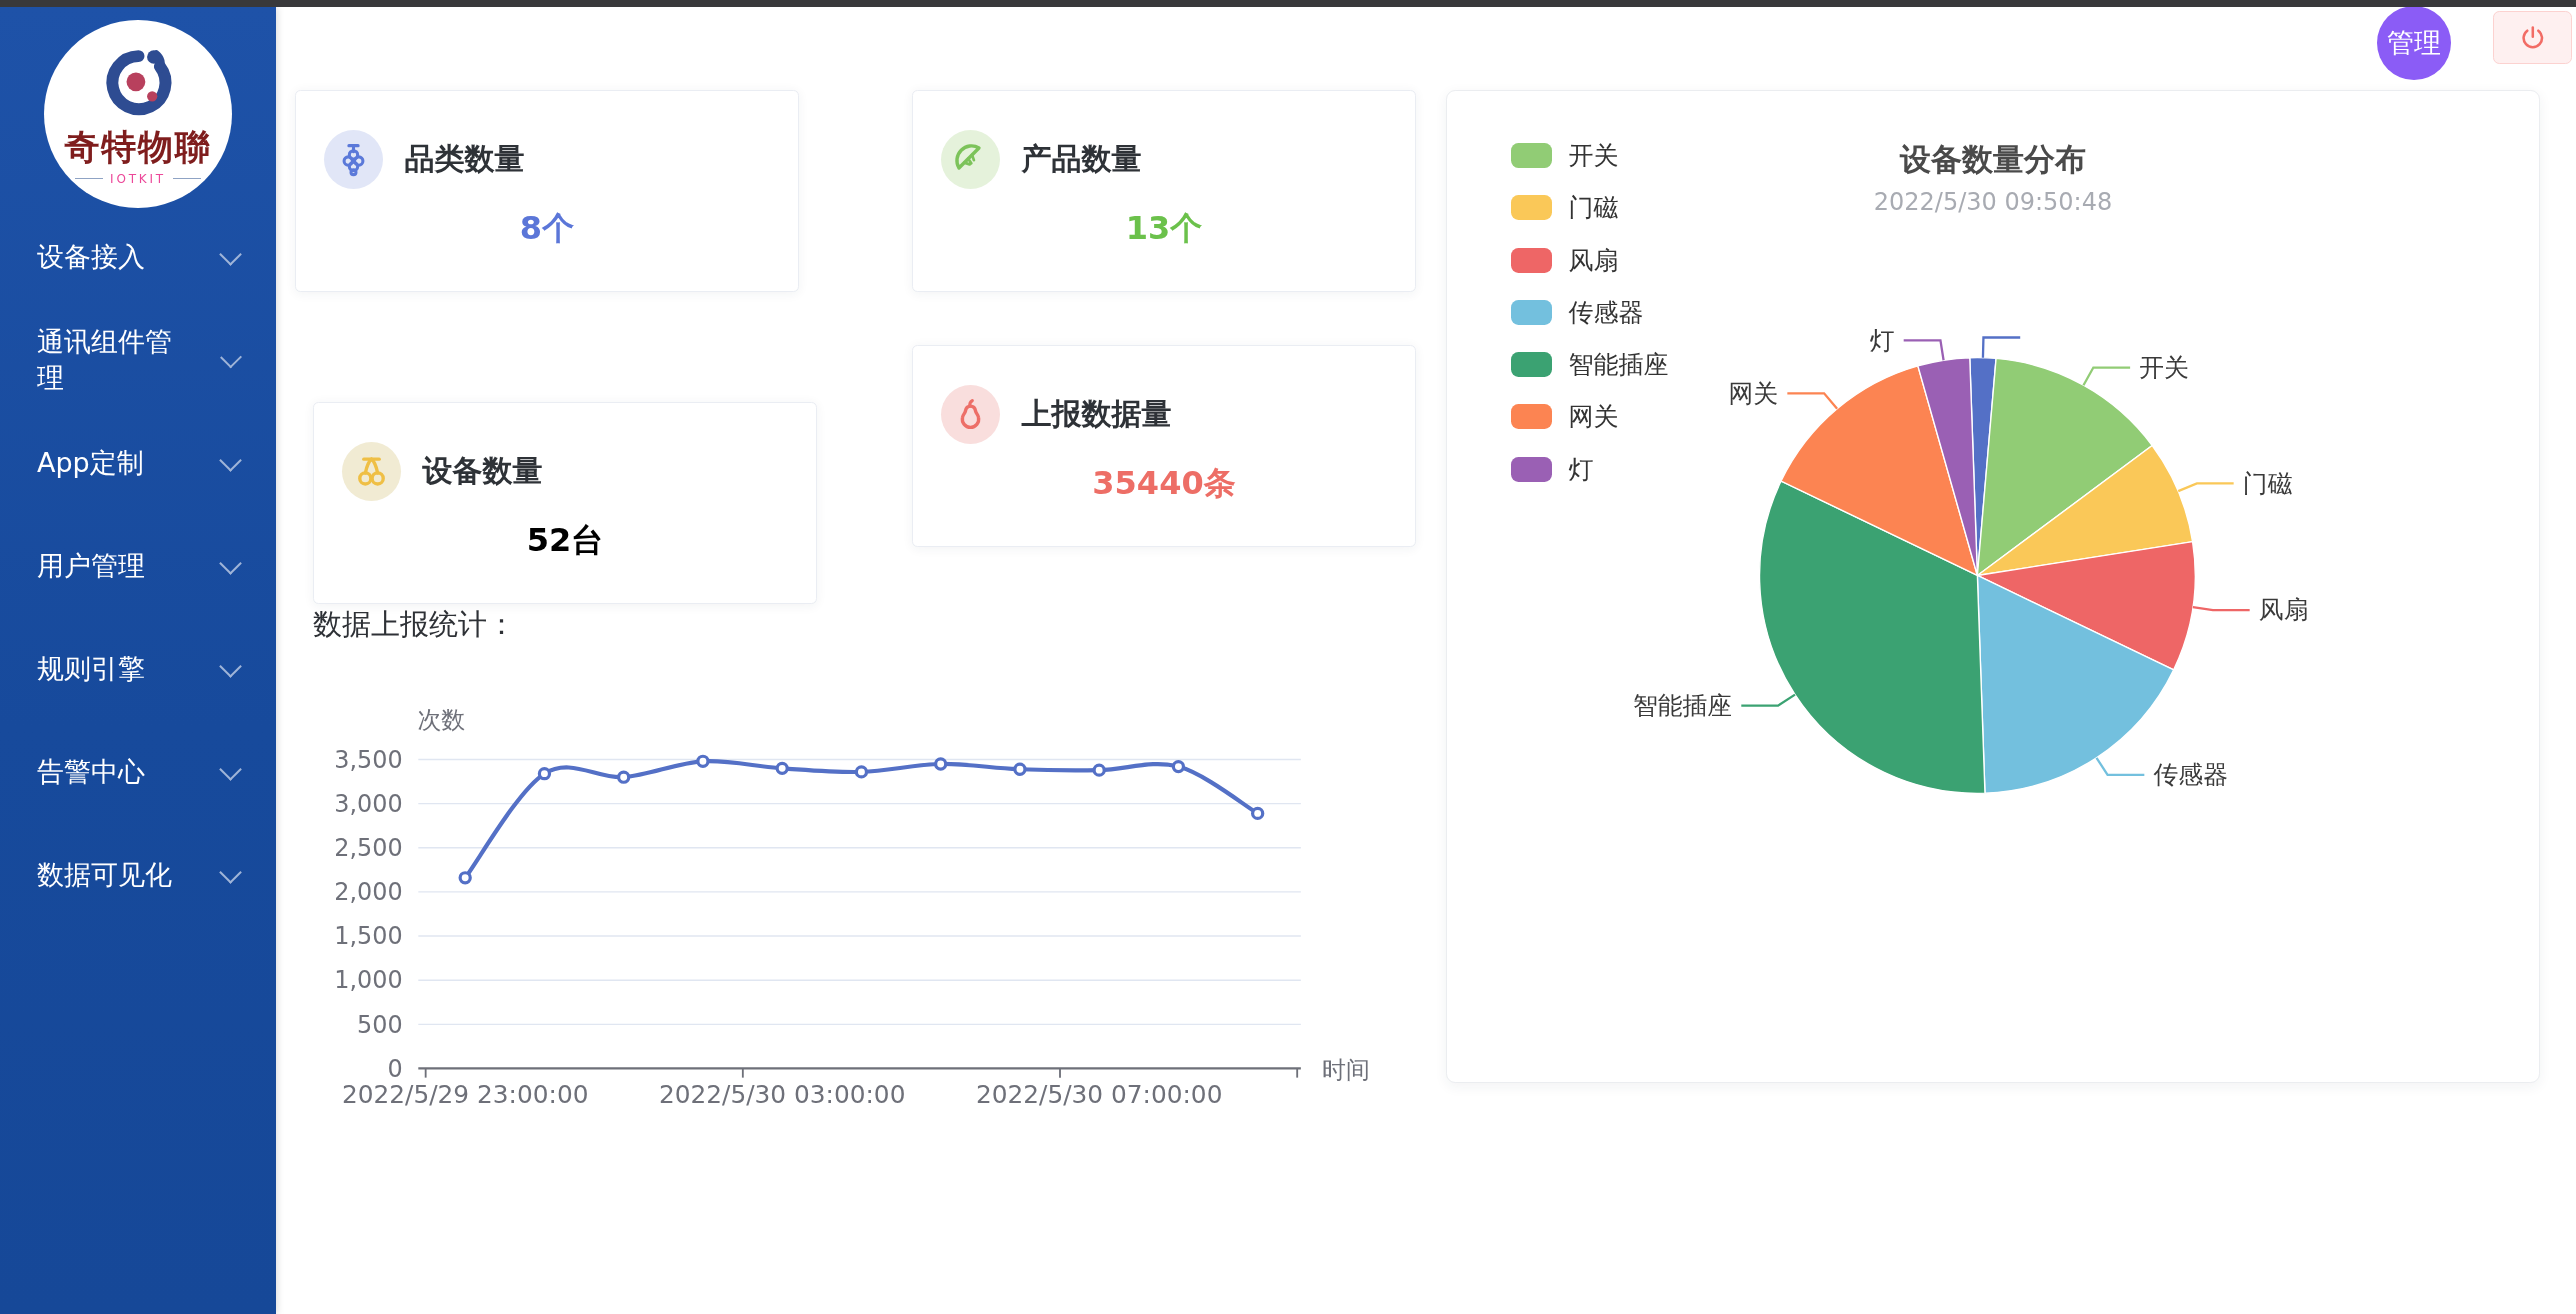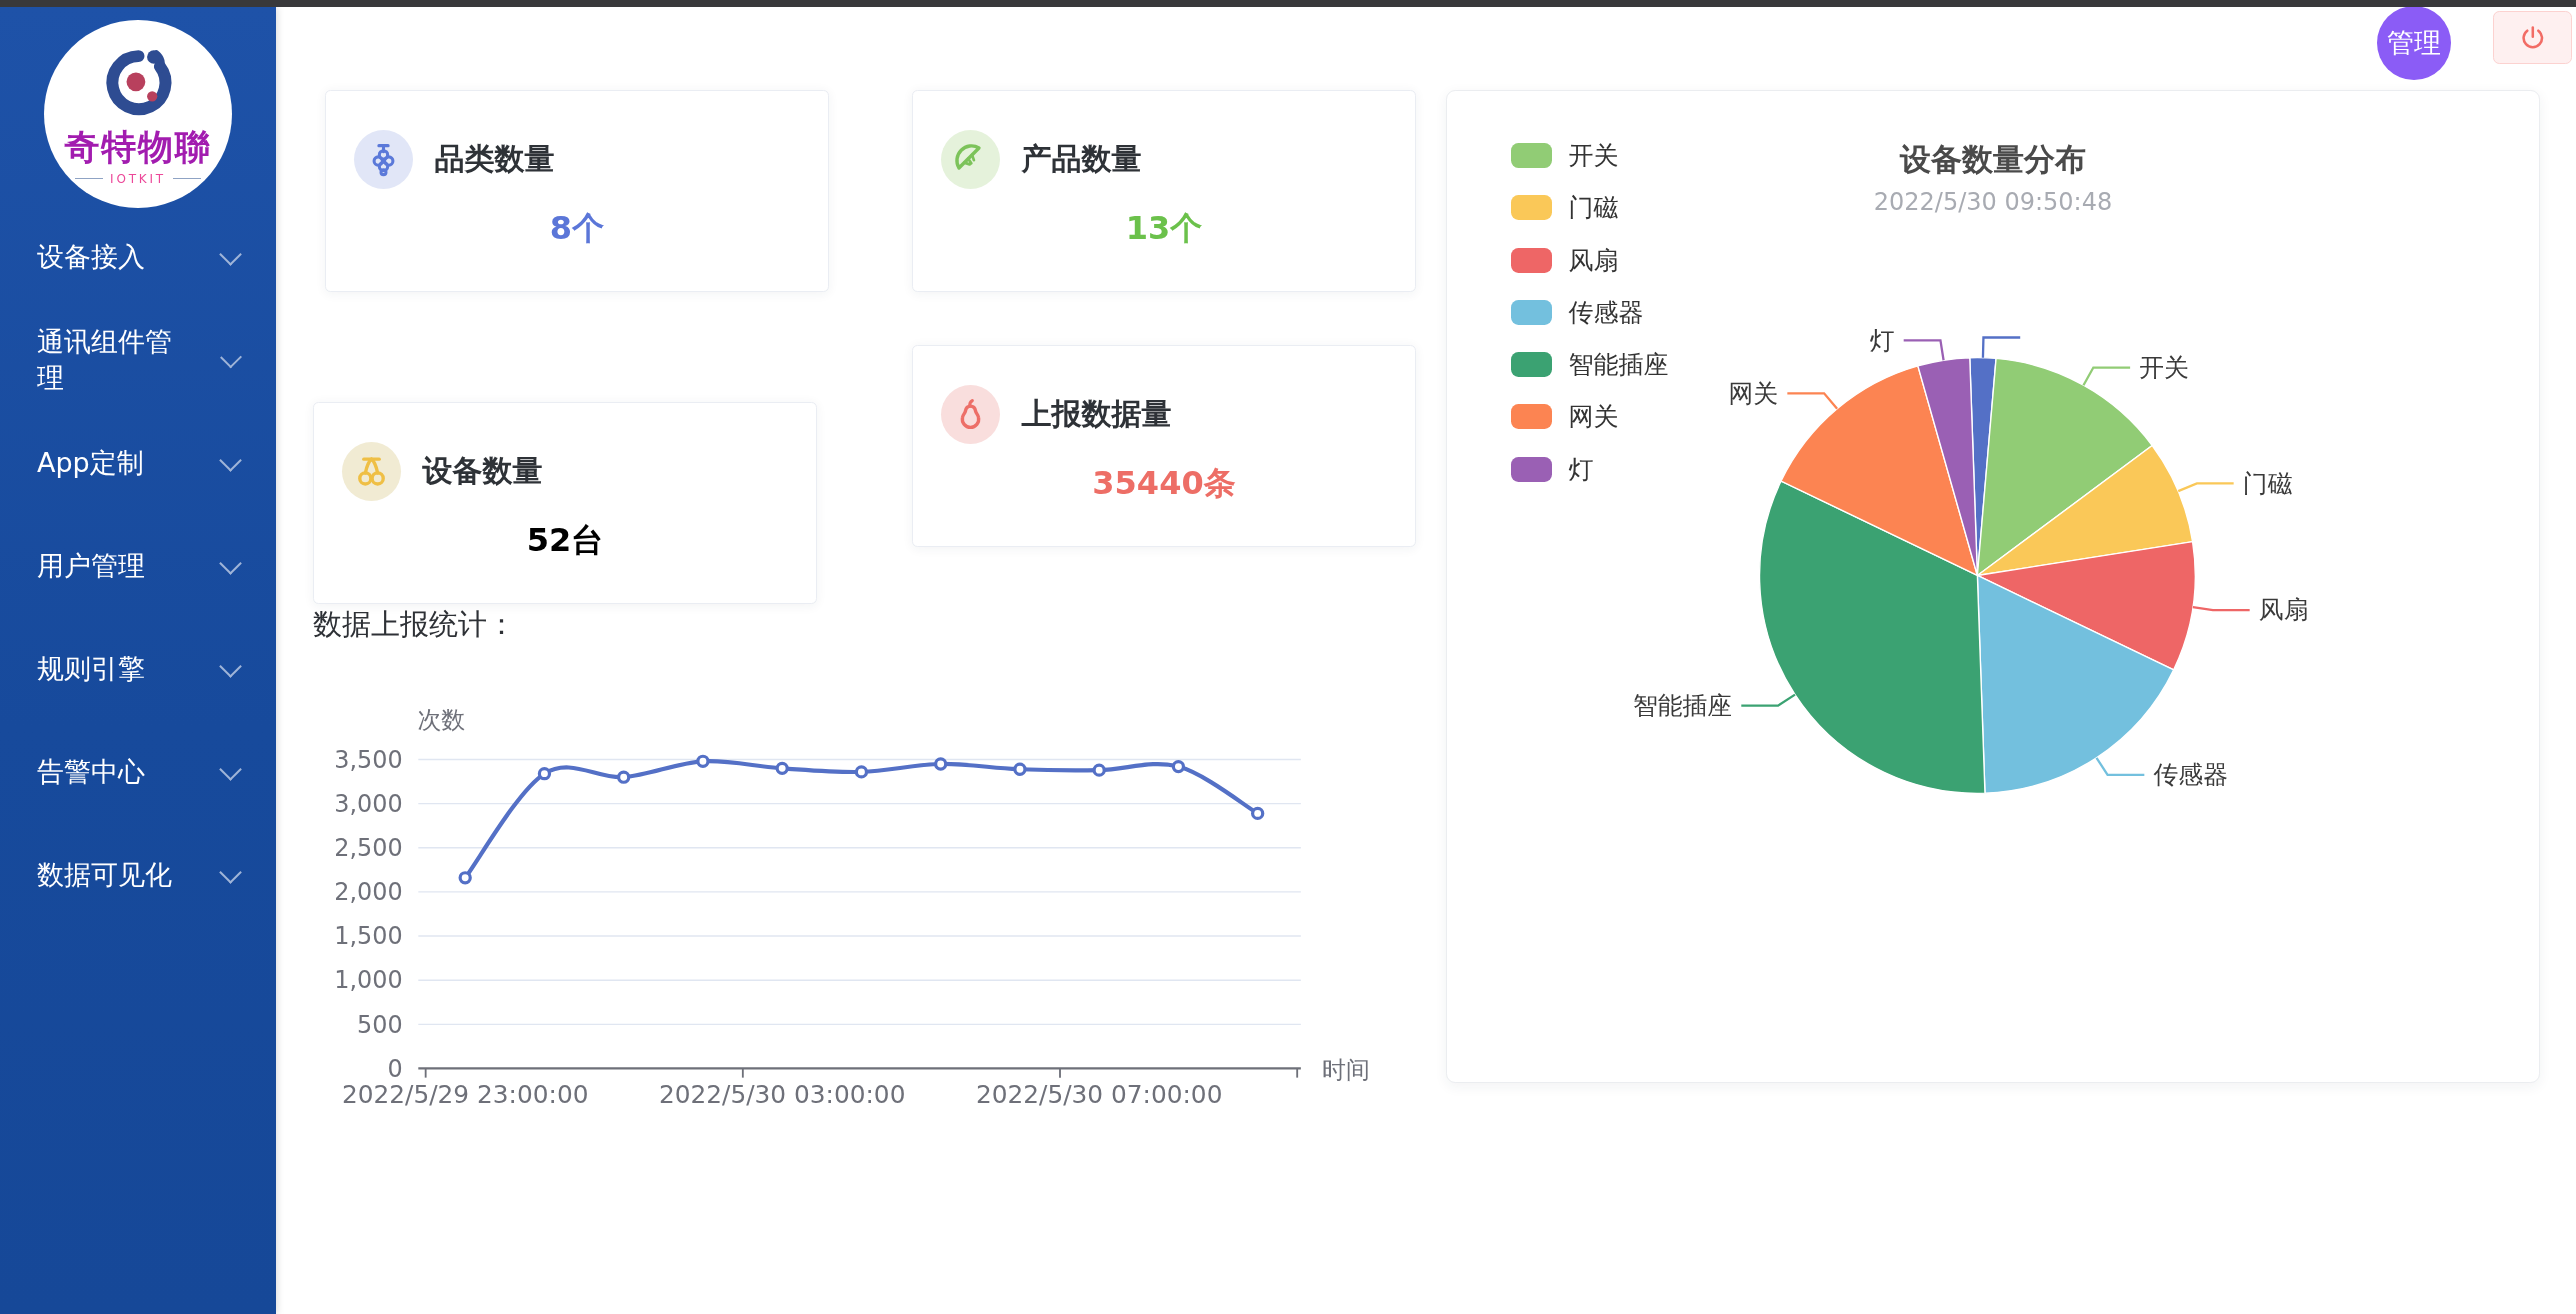--- a/index.html
+++ b/index.html
@@ -9,21 +9,21 @@
   
   .topstrip{position:absolute;left:0;top:0;width:2576px;height:7.4px;background:#39393b;z-index:50;}
 
   
   .sidebar{position:absolute;left:0;top:7.4px;width:276px;height:1307px;
     background:linear-gradient(180deg,#1e52a8 0%,#174a9c 55%,#164898 100%);
     box-shadow:1.8px 0 7.4px rgba(0,0,0,.15);}
   .logo-circle{position:absolute;left:44px;top:13px;width:188px;height:188px;border-radius:50%;
     background:#fff;display:flex;flex-direction:column;align-items:center;justify-content:center;}
   .logo-mark{width:77px;height:77px;margin-top:1.8px;}
-  .logo-title{font-size:35px;font-weight:bold;color:#a21caf;letter-spacing:1.8px;margin-top:1.8px;white-space:nowrap;}
+  .logo-title{font-size:35px;font-weight:bold;color:#7f1d1d;letter-spacing:1.8px;margin-top:1.8px;white-space:nowrap;}
   .logo-sub{display:flex;align-items:center;gap:7.4px;margin-top:1px;color:#ec4899;font-size:12px;letter-spacing:2.8px;font-weight:normal;}
   .logo-sub:before,.logo-sub:after{content:"";display:block;width:27.6px;height:0;border-top:1.4px solid #8fa3c4;}
 
   .menu{position:absolute;top:226px;left:0;right:0;list-style:none;margin:0;padding:0;}
   .menu li{height:48px;margin-bottom:55px;display:flex;align-items:center;justify-content:space-between;
     padding:0 40px 0 37px;font-size:27px;color:#ffffff;cursor:pointer;gap:33px;}
   .chev{width:13.8px;height:13.8px;border-right:2.3px solid #9fb4d8;border-bottom:2.3px solid #9fb4d8;
     transform:rotate(45deg) translateY(-3.7px);}
 
   
@@ -110,21 +110,21 @@
 
   <div class="avatar">管理</div>
   <button class="logout">
     <svg viewBox="0 0 24 24">
       <path d="M12 3v8" fill="none" stroke="currentColor" stroke-width="2.2" stroke-linecap="round"></path>
       <path d="M7.2 5.8a8 8 0 1 0 9.6 0" fill="none" stroke="currentColor" stroke-width="2.2" stroke-linecap="round"></path>
     </svg>
   </button>
 
   <div id="stat-cards">
-      <div class="card" style="left: 325px; top: 90px;">
+      <div class="card" style="left: 295px; top: 90px;">
         <div class="head">
           <div class="icon-circle" style="background:#e1e6f7;color:#5b79d9">
             <svg viewBox="0 0 24 24">
               <path d="M12 3v4M9 3h6" fill="none" stroke="currentColor" stroke-width="2" stroke-linecap="round"></path>
               <circle cx="12" cy="9" r="2.7" fill="none" stroke="currentColor" stroke-width="2"></circle>
               <circle cx="8.6" cy="13" r="2.7" fill="none" stroke="currentColor" stroke-width="2"></circle>
               <circle cx="15.4" cy="13" r="2.7" fill="none" stroke="currentColor" stroke-width="2"></circle>
               <circle cx="12" cy="16.5" r="2.7" fill="none" stroke="currentColor" stroke-width="2"></circle>
               <circle cx="12" cy="20.2" r="1.6" fill="none" stroke="currentColor" stroke-width="2"></circle>
             </svg>

